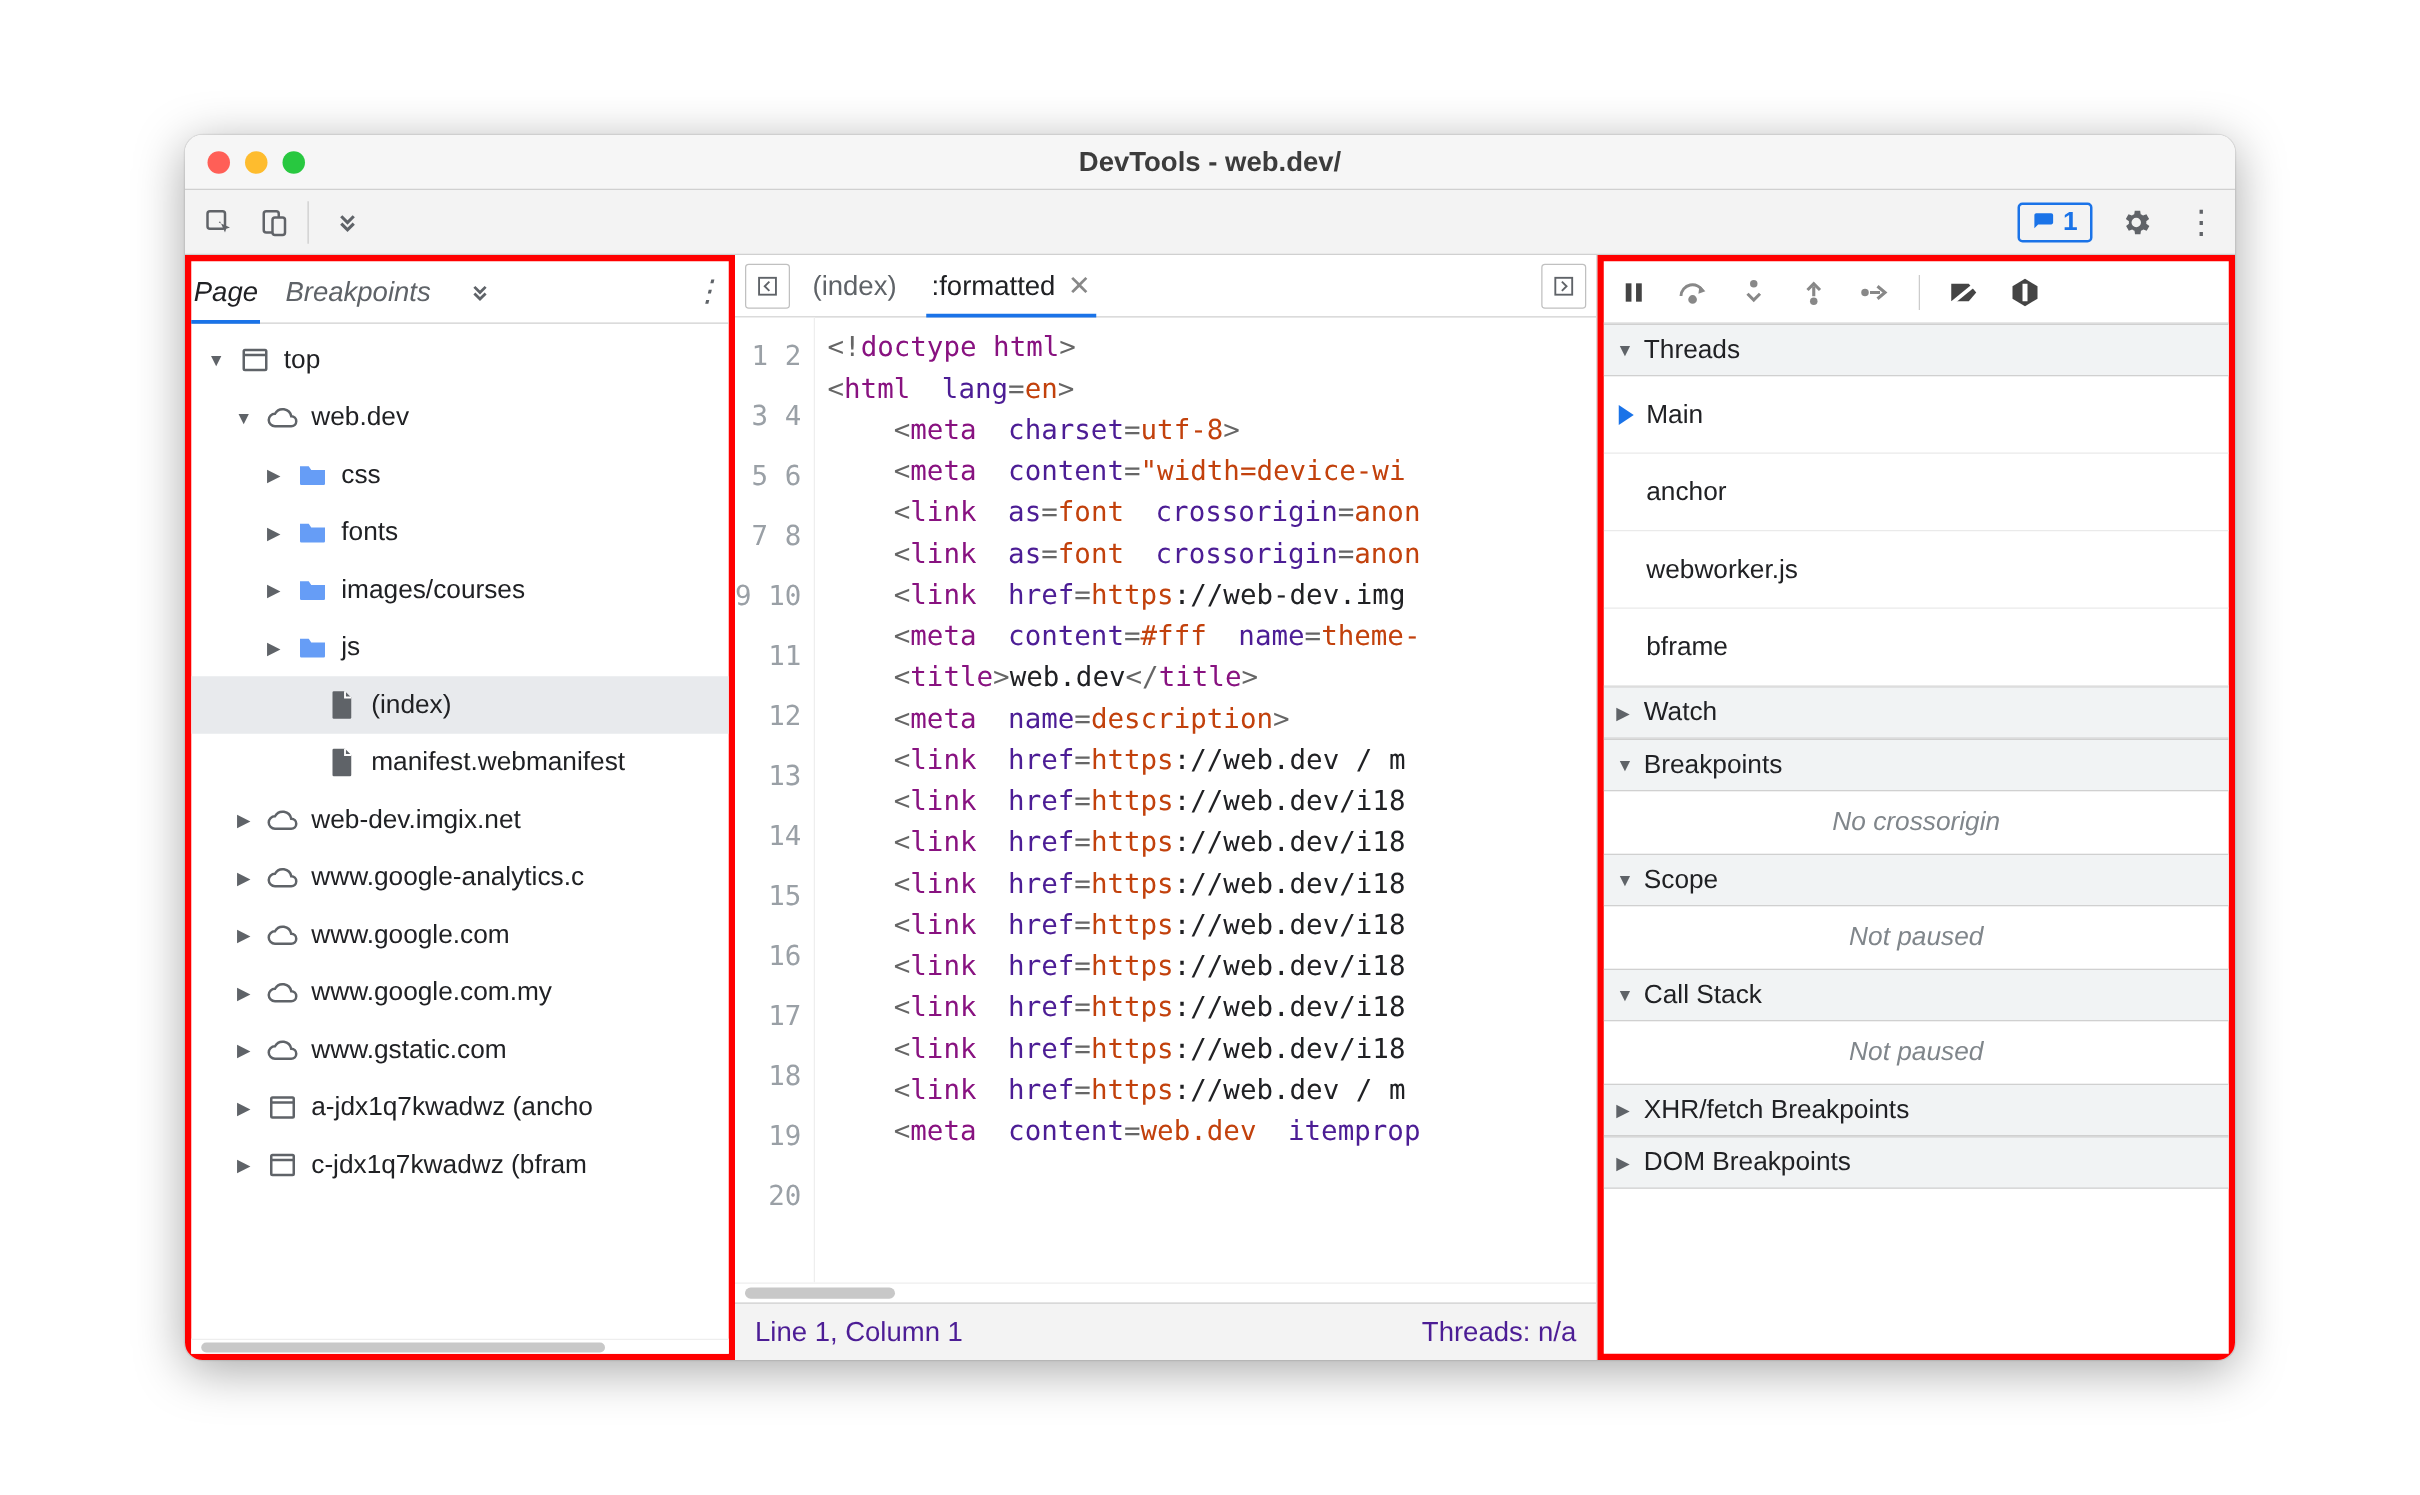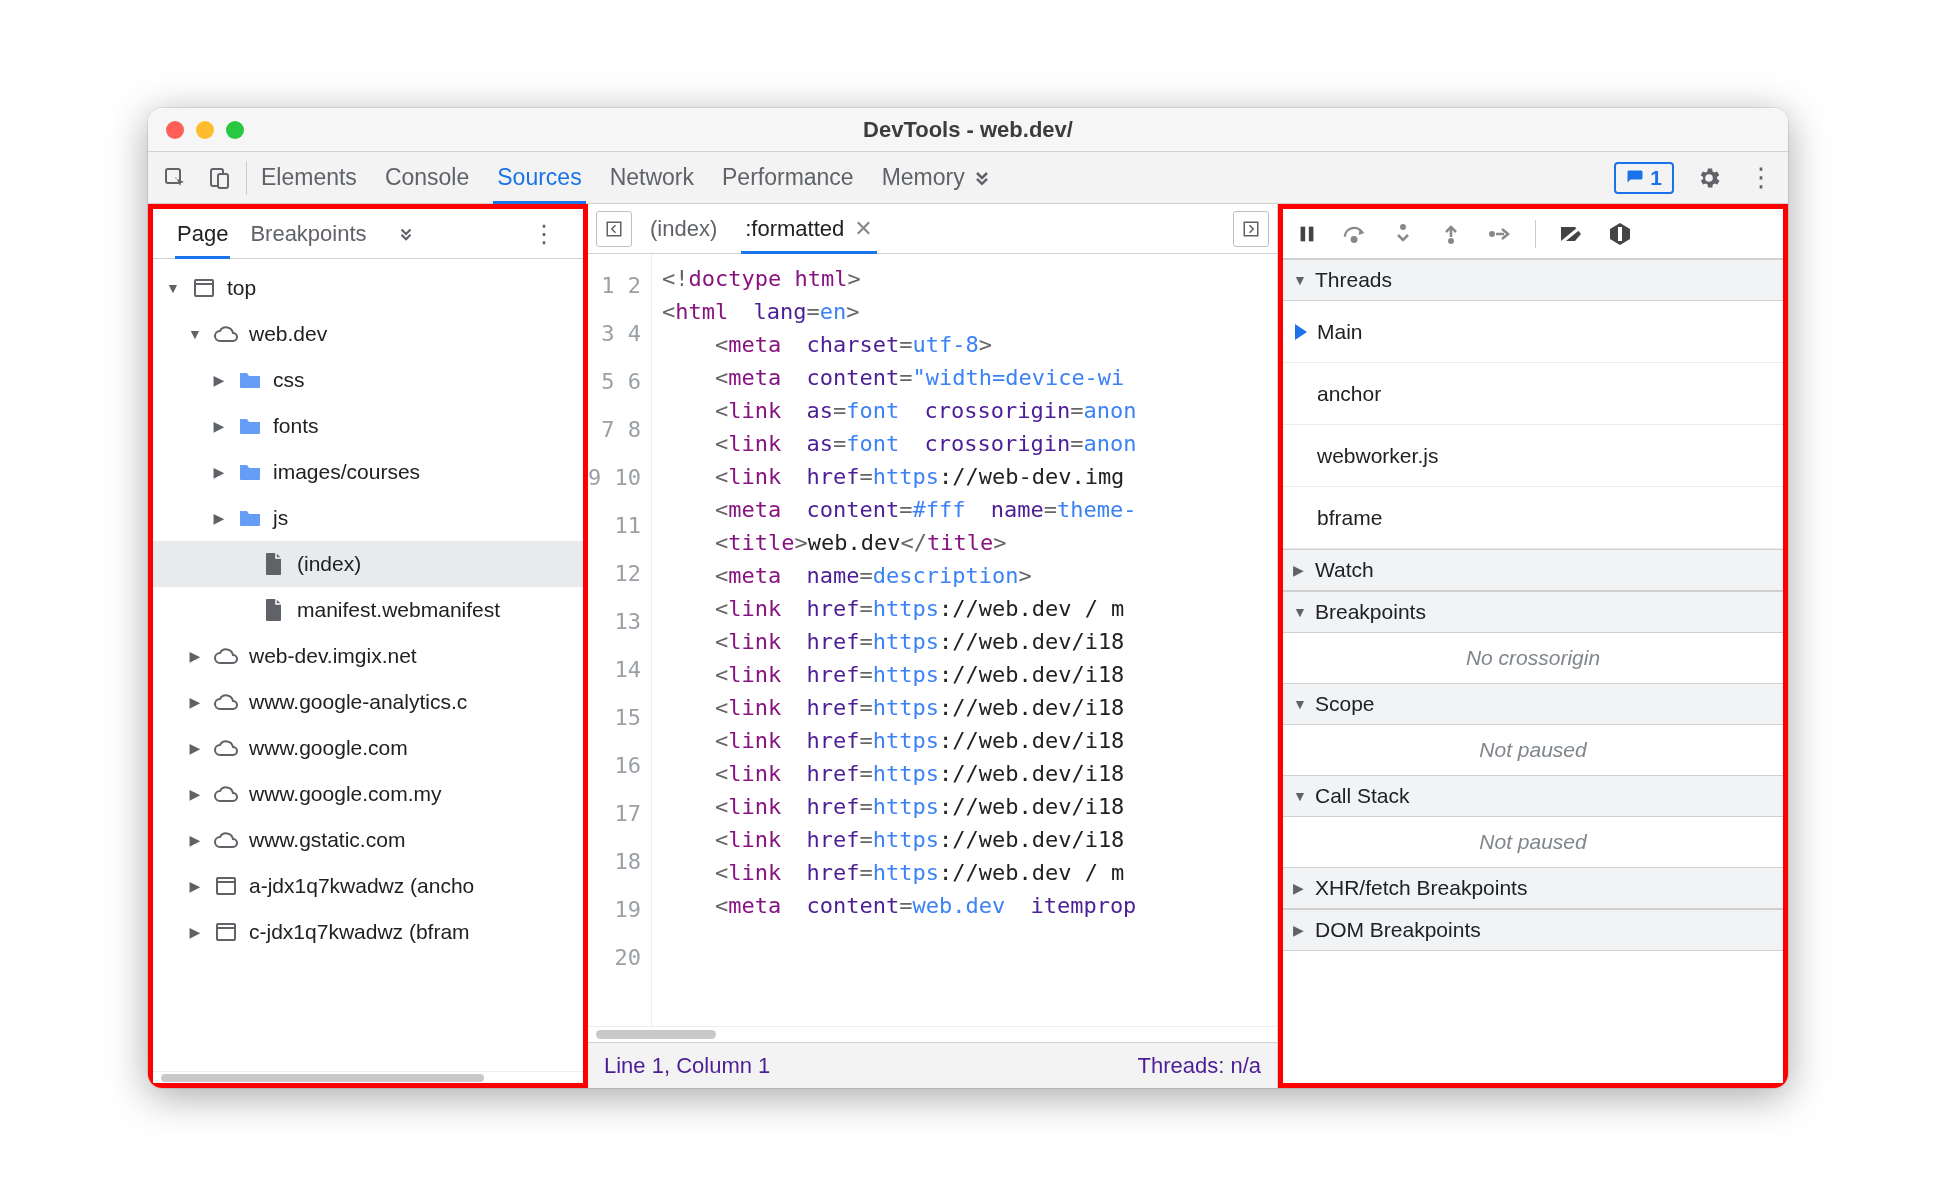--- a/index.html
+++ b/index.html
@@ -57,21 +57,21 @@
 .tb-right{margin-left:auto;display:flex;align-items:center;gap:18px;}
 .badge{display:flex;align-items:center;gap:6px;border:2px solid #1a73e8;color:#1a73e8;border-radius:4px;padding:2px 10px;font-weight:600;}
 
 .cols{flex:1;display:flex;min-height:0;}
 .col{display:flex;flex-direction:column;min-height:0;}
 .col-left{width:440px;border-right:1px solid #d0d0d0;}
 .col-mid{flex:1;border-right:1px solid #d0d0d0;}
 .col-right{width:510px;}
 .highlight-box{border:5px solid #ff0000;}
 
-.lefttabs{height:50px;border-bottom:1px solid #d0d0d0;display:flex;align-items:center;padding:0 24px;gap:22px;}
+.lefttabs{height:50px;border-bottom:1px solid #d0d0d0;display:flex;align-items:center;padding:0 2px;gap:22px;font-style:italic;}
 .lefttabs .ltab{color:#5f6368;cursor:pointer;font-size:22px;position:relative;height:100%;display:flex;align-items:center;}
 .ltab.active{color:#202124;}
 .ltab.active::after{content:"";position:absolute;left:-2px;right:-2px;bottom:-1px;height:3px;background:#1a73e8;}
 .lkebab{margin-left:auto;color:#5f6368;cursor:pointer;width:30px;text-align:center;font-size:24px;}
 
 .tree{flex:1;overflow:auto;position:relative;padding:6px 0;}
 .tree::-webkit-scrollbar{width:10px;height:10px;}
 .tree::-webkit-scrollbar-thumb{background:#ccc;border-radius:5px;}
 .node{display:flex;align-items:center;height:46px;gap:10px;cursor:pointer;white-space:nowrap;overflow:hidden;}
 .node .caret{width:16px;text-align:center;color:#5f6368;font-size:14px;}
@@ -86,21 +86,21 @@
 .navpane{width:36px;height:36px;border:1px solid #c0c0c0;border-radius:3px;display:flex;align-items:center;justify-content:center;color:#5f6368;cursor:pointer;}
 .etabs{display:flex;gap:28px;margin-left:18px;align-items:stretch;height:100%;}
 .etab{display:flex;align-items:center;gap:10px;color:#5f6368;cursor:pointer;font-size:22px;position:relative;}
 .etab.active{color:#202124;}
 .etab.active::after{content:"";position:absolute;left:-4px;right:-4px;bottom:-1px;height:3px;background:#1a73e8;}
 .etab .close{font-size:22px;color:#888;}
 .edittabs .navright{margin-left:auto;}
 .editor{flex:1;display:flex;overflow:hidden;font-family:Menlo,Consolas,monospace;font-size:22px;position:relative;}
 .gutter{width:64px;background:#fff;color:#9aa0a6;text-align:right;padding:8px 10px 8px 0;line-height:48px;border-right:1px solid #eee;}
 .code{flex:1;padding:8px 0 8px 10px;line-height:33px;white-space:pre;overflow:hidden;color:#202124;}
-.code .t-tag{color:#881280;} .code .t-attr{color:#4c1d95;margin-left:12px;} .code .t-str{color:#3b82f6;} .code .t-txt{color:#202124;}
+.code .t-tag{color:#881280;} .code .t-attr{color:#4c1d95;margin-left:12px;} .code .t-str{color:#c2410c;} .code .t-txt{color:#202124;}
 .code .t-punct{color:#666;}
 .ed-scroll-x{height:16px;border-top:1px solid #eee;position:relative;}
 .ed-scroll-x .thumb{position:absolute;left:8px;top:3px;width:120px;height:9px;background:#c8c8c8;border-radius:5px;}
 .statusbar{height:46px;border-top:1px solid #d0d0d0;background:#f3f3f3;display:flex;align-items:center;padding:0 16px;color:#4c1d95;font-size:22px;}
 .statusbar .right{margin-left:auto;}
 
 .debugtb{height:50px;border-bottom:1px solid #d0d0d0;display:flex;align-items:center;padding:0 10px;gap:20px;color:#888;}
 .debugtb .sep{width:1px;height:28px;background:#ccc;margin:0 2px;}
 .dbgicon{width:28px;height:28px;display:flex;align-items:center;justify-content:center;cursor:pointer;}
 .dbgicon.dark{color:#444;}
@@ -136,28 +136,20 @@
             <path d="M12 12 l9 4 -3 1 -1 3 -4 -9z" fill="currentColor" stroke="none"></path>
           </svg>
       </div>
       <div class="iconbtn">
         <svg width="24" height="24" viewBox="0 0 24 24" fill="none" stroke="currentColor" stroke-width="2">
             <rect x="4" y="3" width="12" height="17" rx="2"></rect>
             <rect x="11" y="8" width="10" height="14" rx="2" fill="#f3f3f3"></rect>
           </svg>
       </div>
     </div>
-    <div class="tabs" id="main-tabs">
-        <div class="tab">Elements</div>
-        <div class="tab">Console</div>
-        <div class="tab active">Sources</div>
-        <div class="tab">Network</div>
-        <div class="tab">Performance</div>
-        <div class="tab">Memory</div>
-      </div>
     <div class="chev-more">
       <svg width="20" height="20" viewBox="0 0 24 24" fill="none" stroke="currentColor" stroke-width="3">
           <path d="M6 6l6 6 6-6"></path>
           <path d="M6 13l6 6 6-6"></path>
         </svg>
     </div>
     <div class="tb-right">
       <div class="badge">
         <svg width="18" height="18" viewBox="0 0 24 24" fill="currentColor">
             <path d="M20 2H4c-1.1 0-2 .9-2 2v14l4-4h14c1.1 0 2-.9 2-2V4c0-1.1-.9-2-2-2z"></path>

